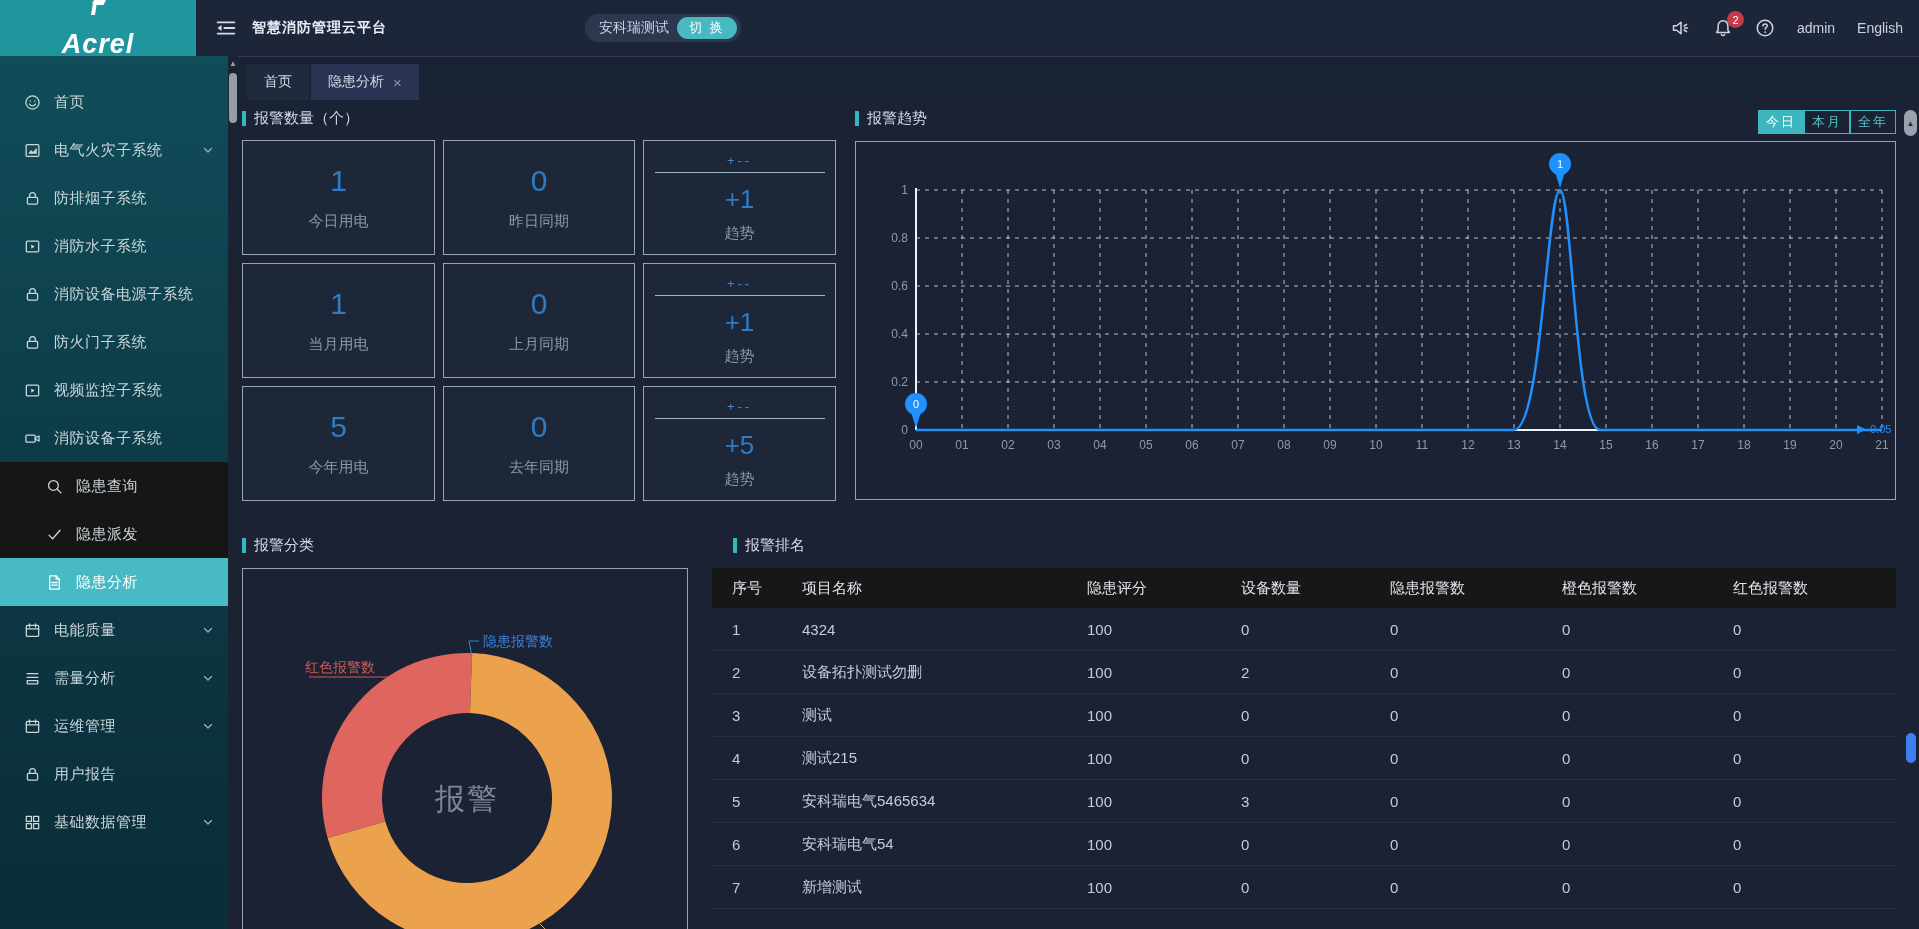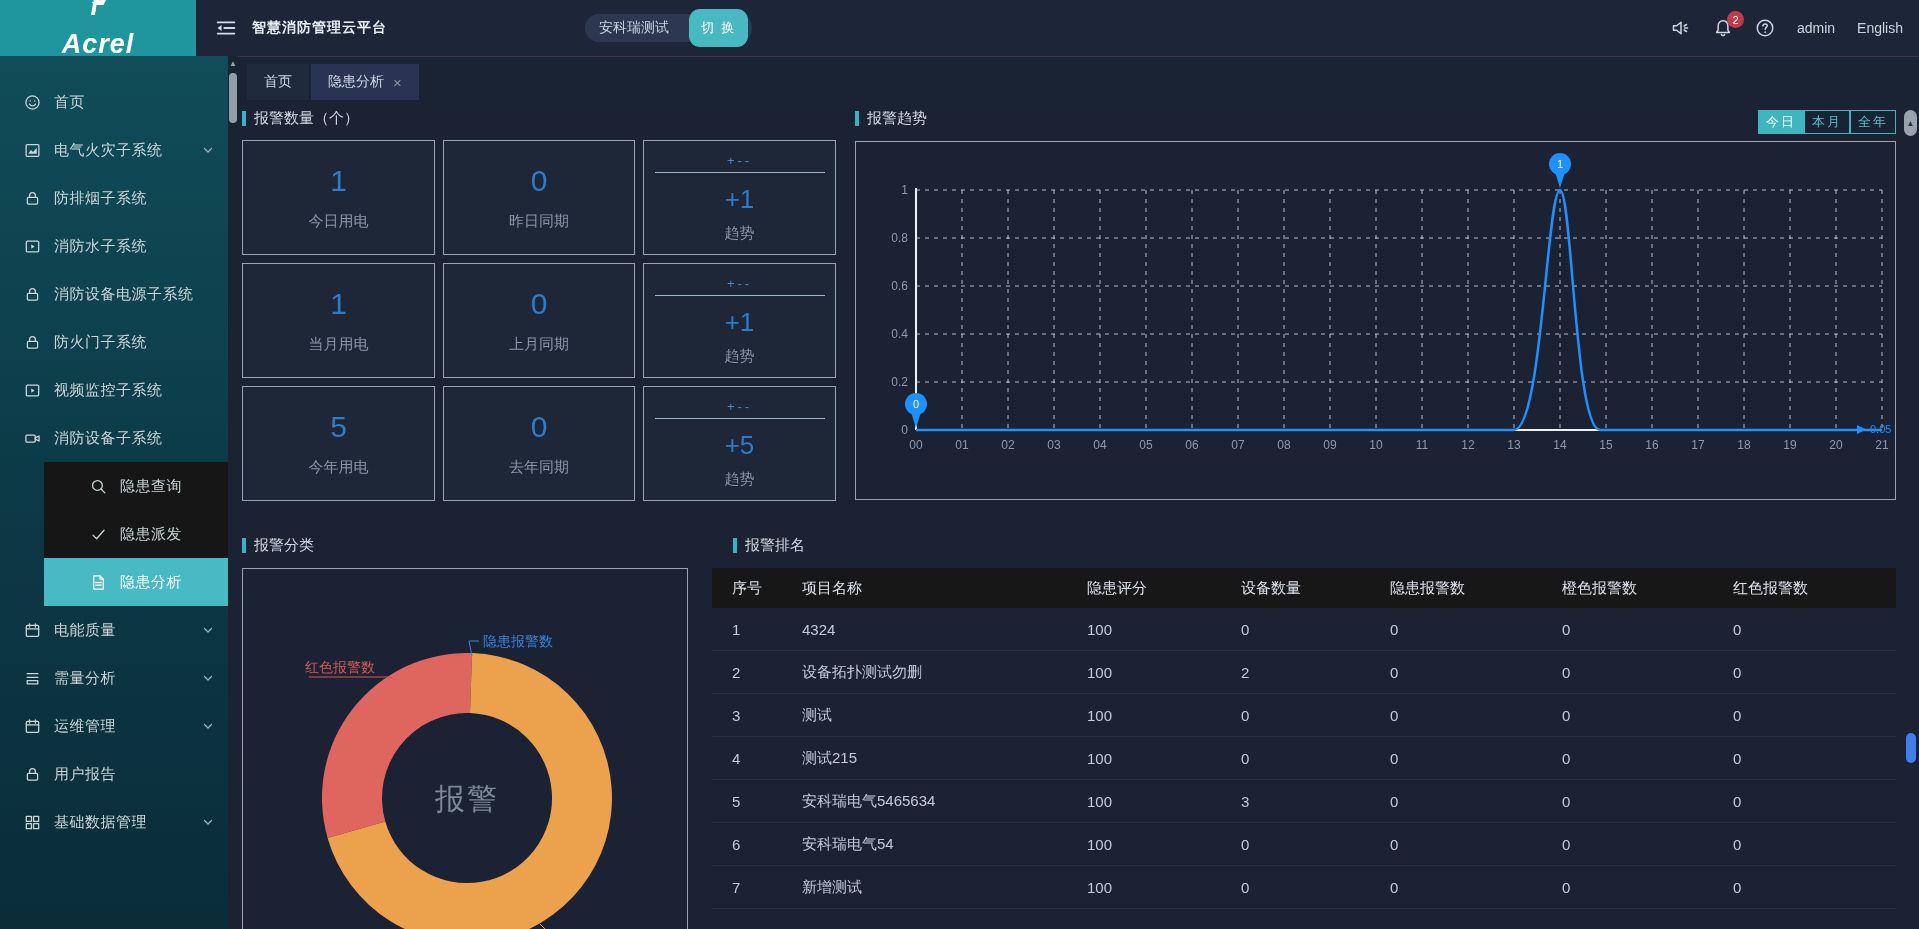--- a/index.html
+++ b/index.html
@@ -9,35 +9,35 @@
 
   
   .header { position:absolute; top:0; left:0; right:0; height:56px; background:#1c2638; display:flex; align-items:center; z-index:6; }
   .logo { width:196px; height:56px; background:#1f959d; display:flex; align-items:center; justify-content:center; gap:7px; color:#fff;flex-direction:column; }
   .logo-text { font-size:27px; font-weight:bold; font-style:italic; letter-spacing:1px; }
   .logo-mark svg { width:22px; height:22px; fill:#fff; }
   .collapse { margin-left:20px; width:20px; height:18px; color:#d6dde8; cursor:pointer; }
   .collapse svg { width:20px; height:18px; stroke:currentColor; fill:none; stroke-width:1.6; stroke-linecap:round; }
   .collapse svg .f { fill:currentColor; stroke:none; }
   .app-title { margin-left:16px; font-size:14px; font-weight:bold; color:#e8edf5; letter-spacing:1px; }
-  .tenant { position:absolute; left:585px; top:14px; height:28px; border-radius:14px; background:#2c3850; display:flex; align-items:center; padding:0 4px 0 14px; gap:20px; font-size:14px; color:#ccd4e2; }
-  .switch-btn { height:38px; border-radius:11px; background:#49b9c1; color:#fff; font-size:13px; padding:0 12px; border:none; letter-spacing:2px; cursor:pointer; font-family:Liberation Serif, serif; }
+  .tenant { position:absolute; left:585px; top:14px; height:28px; border-radius:14px; background:#2c3850; display:flex; align-items:center; padding:0 4px 0 14px; gap:8px; font-size:14px; color:#ccd4e2; }
+  .switch-btn { height:22px; border-radius:11px; background:#49b9c1; color:#fff; font-size:13px; padding:0 12px; border:none; letter-spacing:2px; cursor:pointer; font-family:Liberation Sans, sans-serif; }
   .h-right { position:absolute; right:16px; top:0; height:56px; display:flex; align-items:center; gap:22px; }
   .h-icon { width:20px; height:20px; color:#cfd6e2; position:relative; cursor:pointer; }
   .h-icon svg { width:20px; height:20px; stroke:currentColor; fill:none; stroke-width:1.2; stroke-linecap:round; stroke-linejoin:round; }
   .h-icon svg .f { fill:currentColor; stroke:none; }
   .badge { position:absolute; top:-7px; right:-11px; min-width:17px; height:17px; border-radius:9px; background:#c43a48; color:#fff; font-size:11px; display:flex; align-items:center; justify-content:center; padding:0 3px; }
   .h-user,.h-lang { font-size:14px; color:#ccd4e2; cursor:pointer; }
 
   
   .sidebar { position:absolute; left:0; top:56px; width:228px; bottom:0; background:linear-gradient(180deg,#104d59 0%,#0c3845 55%,#0a2d38 100%); overflow:hidden; }
   .sb-menu { padding-top:22px; }
   .sb-item { position:relative; height:48px; display:flex; align-items:center; gap:13px; padding-left:24px; color:#ccd7da; font-size:15px; letter-spacing:.5px; cursor:pointer; }
   .sb-item.sub { padding-left:46px; }
-  .sb-sub { background:#161616;margin-left:44px; }
+  .sb-sub { background:#161616; }
   .sb-item.active { background:#48bac3; color:#fff; }
   .icn svg { width:17px; height:17px; stroke:currentColor; fill:none; stroke-width:1.2; stroke-linecap:round; stroke-linejoin:round; display:block; }
   .icn svg .f { fill:currentColor; stroke:none; }
   .sb-icon { width:17px; height:17px; }
   .sb-chevron { position:absolute; right:14px; color:#9fb3b8; }
   .sb-chevron svg { width:12px; height:12px; }
   .sb-scrollbar { position:absolute; left:228px; top:56px; width:10px; bottom:0; background:#1b2332; }
   .sb-up { position:absolute; left:228px; top:57px; width:10px; height:14px; color:#97a2ac; font-size:8px; text-align:center; line-height:14px; cursor:pointer; }
   .sb-thumb { position:absolute; left:229px; top:73px; width:8px; height:50px; background:#939ea8; border-radius:4px; cursor:pointer; }
 

